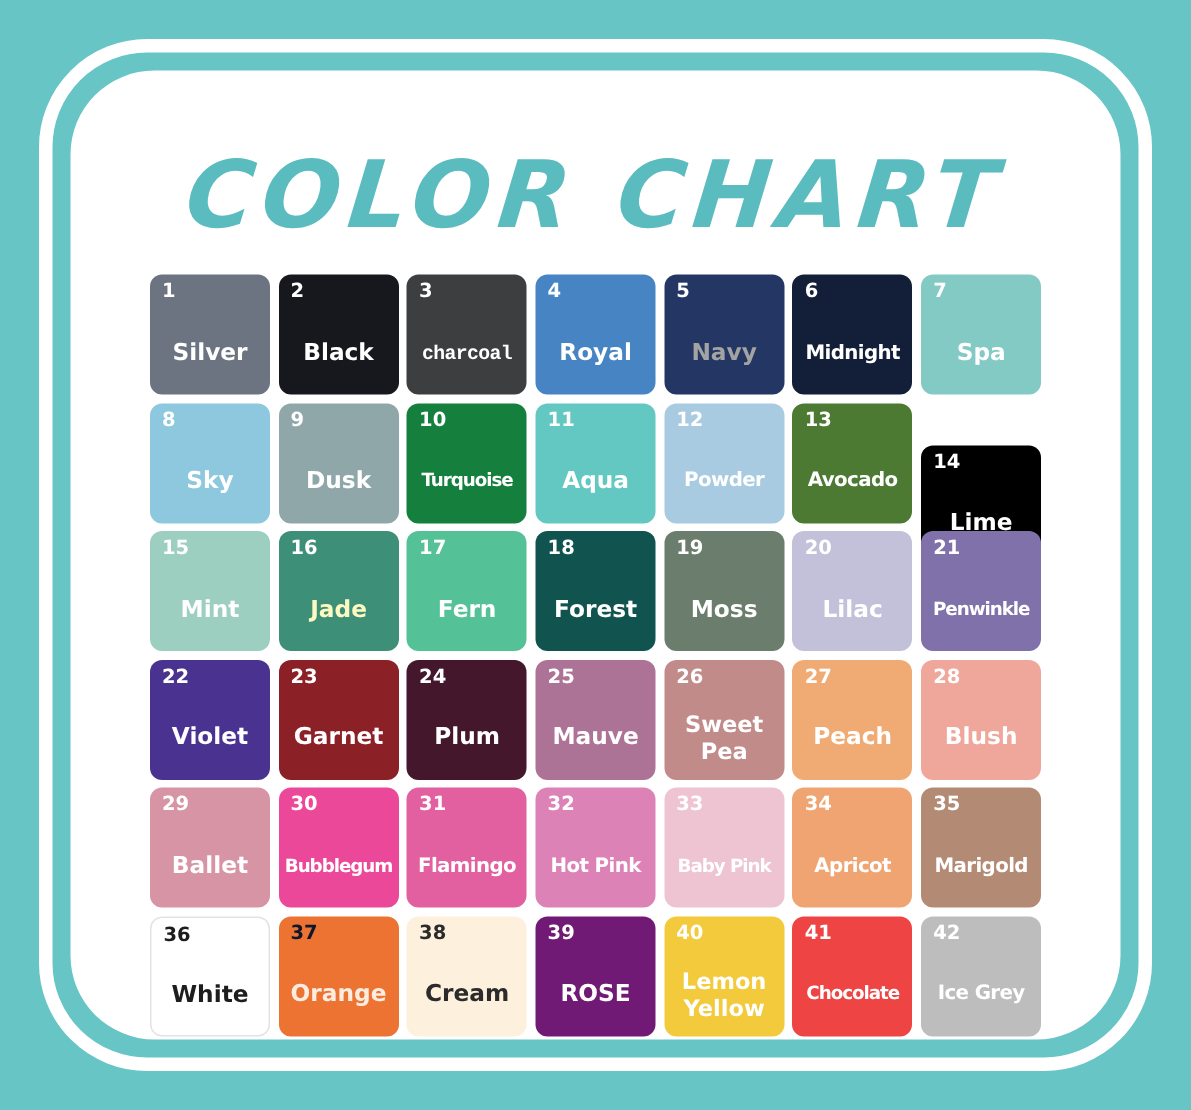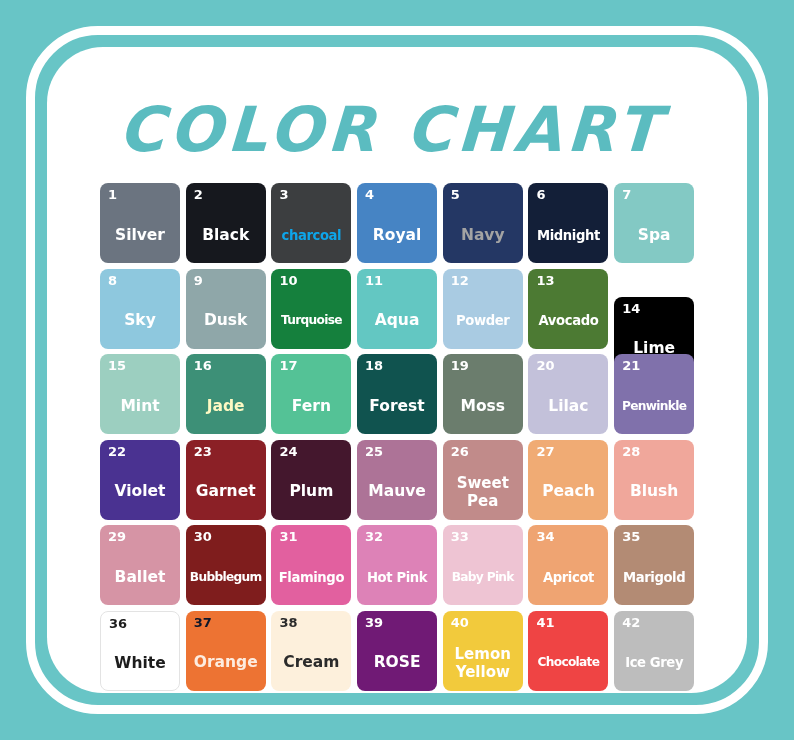--- a/index.html
+++ b/index.html
@@ -140,21 +140,21 @@
       <div class="swatch" style="background: rgb(107, 116, 128);">
         <div class="sw-num" style="color: rgb(255, 255, 255);">1</div>
         <div class="sw-name" style="color: rgb(255, 255, 255);">Silver</div>
       </div>
       <div class="swatch" style="background: rgb(22, 24, 30);">
         <div class="sw-num" style="color: rgb(255, 255, 255);">2</div>
         <div class="sw-name" style="color: rgb(255, 255, 255);">Black</div>
       </div>
       <div class="swatch" style="background: rgb(60, 62, 64);">
         <div class="sw-num" style="color: rgb(255, 255, 255);">3</div>
-        <div class="sw-name tight" style="color: #0ea5e9;">charcoal</div>
+        <div class="sw-name tight" style="color: #ffffff; font-family: Liberation Mono, monospace;">charcoal</div>
       </div>
       <div class="swatch" style="background: rgb(70, 132, 196);">
         <div class="sw-num" style="color: rgb(255, 255, 255);">4</div>
         <div class="sw-name" style="color: rgb(255, 255, 255);">Royal</div>
       </div>
       <div class="swatch" style="background: rgb(36, 55, 100);">
         <div class="sw-num" style="color: rgb(255, 255, 255);">5</div>
         <div class="sw-name" style="color: #a3a3a3;">Navy</div>
       </div>
       <div class="swatch" style="background: rgb(19, 31, 56);">
@@ -246,21 +246,21 @@
         <div class="sw-name" style="color: rgb(255, 255, 255);">Peach</div>
       </div>
       <div class="swatch" style="background: rgb(240, 167, 155);">
         <div class="sw-num" style="color: rgb(255, 255, 255);">28</div>
         <div class="sw-name" style="color: rgb(255, 255, 255);">Blush</div>
       </div>
       <div class="swatch" style="background: rgb(214, 148, 165);">
         <div class="sw-num" style="color: rgb(255, 255, 255);">29</div>
         <div class="sw-name" style="color: rgb(255, 255, 255);">Ballet</div>
       </div>
-      <div class="swatch" style="background: #7f1d1d; padding-left: 20px;">
+      <div class="swatch" style="background: #ec4899; padding-left: 20px;">
         <div class="sw-num" style="color: rgb(255, 255, 255);">30</div>
         <div class="sw-name tighter" style="color: rgb(255, 255, 255);">Bubblegum</div>
       </div>
       <div class="swatch" style="background: rgb(226, 96, 159);">
         <div class="sw-num" style="color: rgb(255, 255, 255);">31</div>
         <div class="sw-name tight" style="color: rgb(255, 255, 255);">Flamingo</div>
       </div>
       <div class="swatch" style="background: rgb(221, 130, 183);">
         <div class="sw-num" style="color: rgb(255, 255, 255);">32</div>
         <div class="sw-name tight" style="color: rgb(255, 255, 255);">Hot Pink</div>

